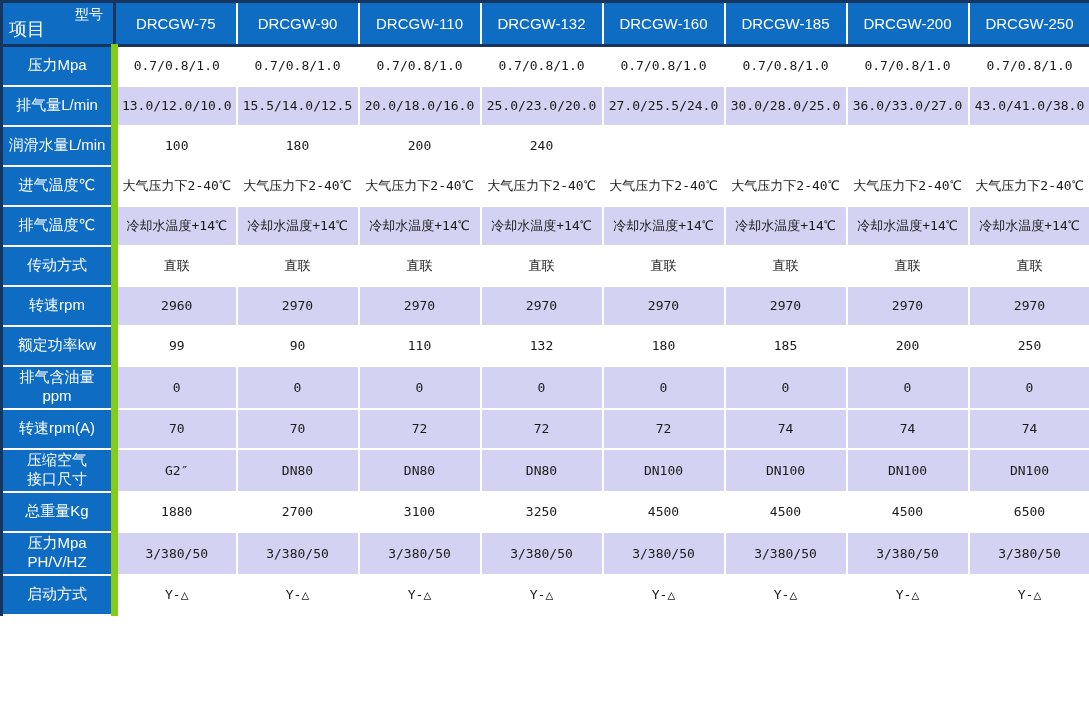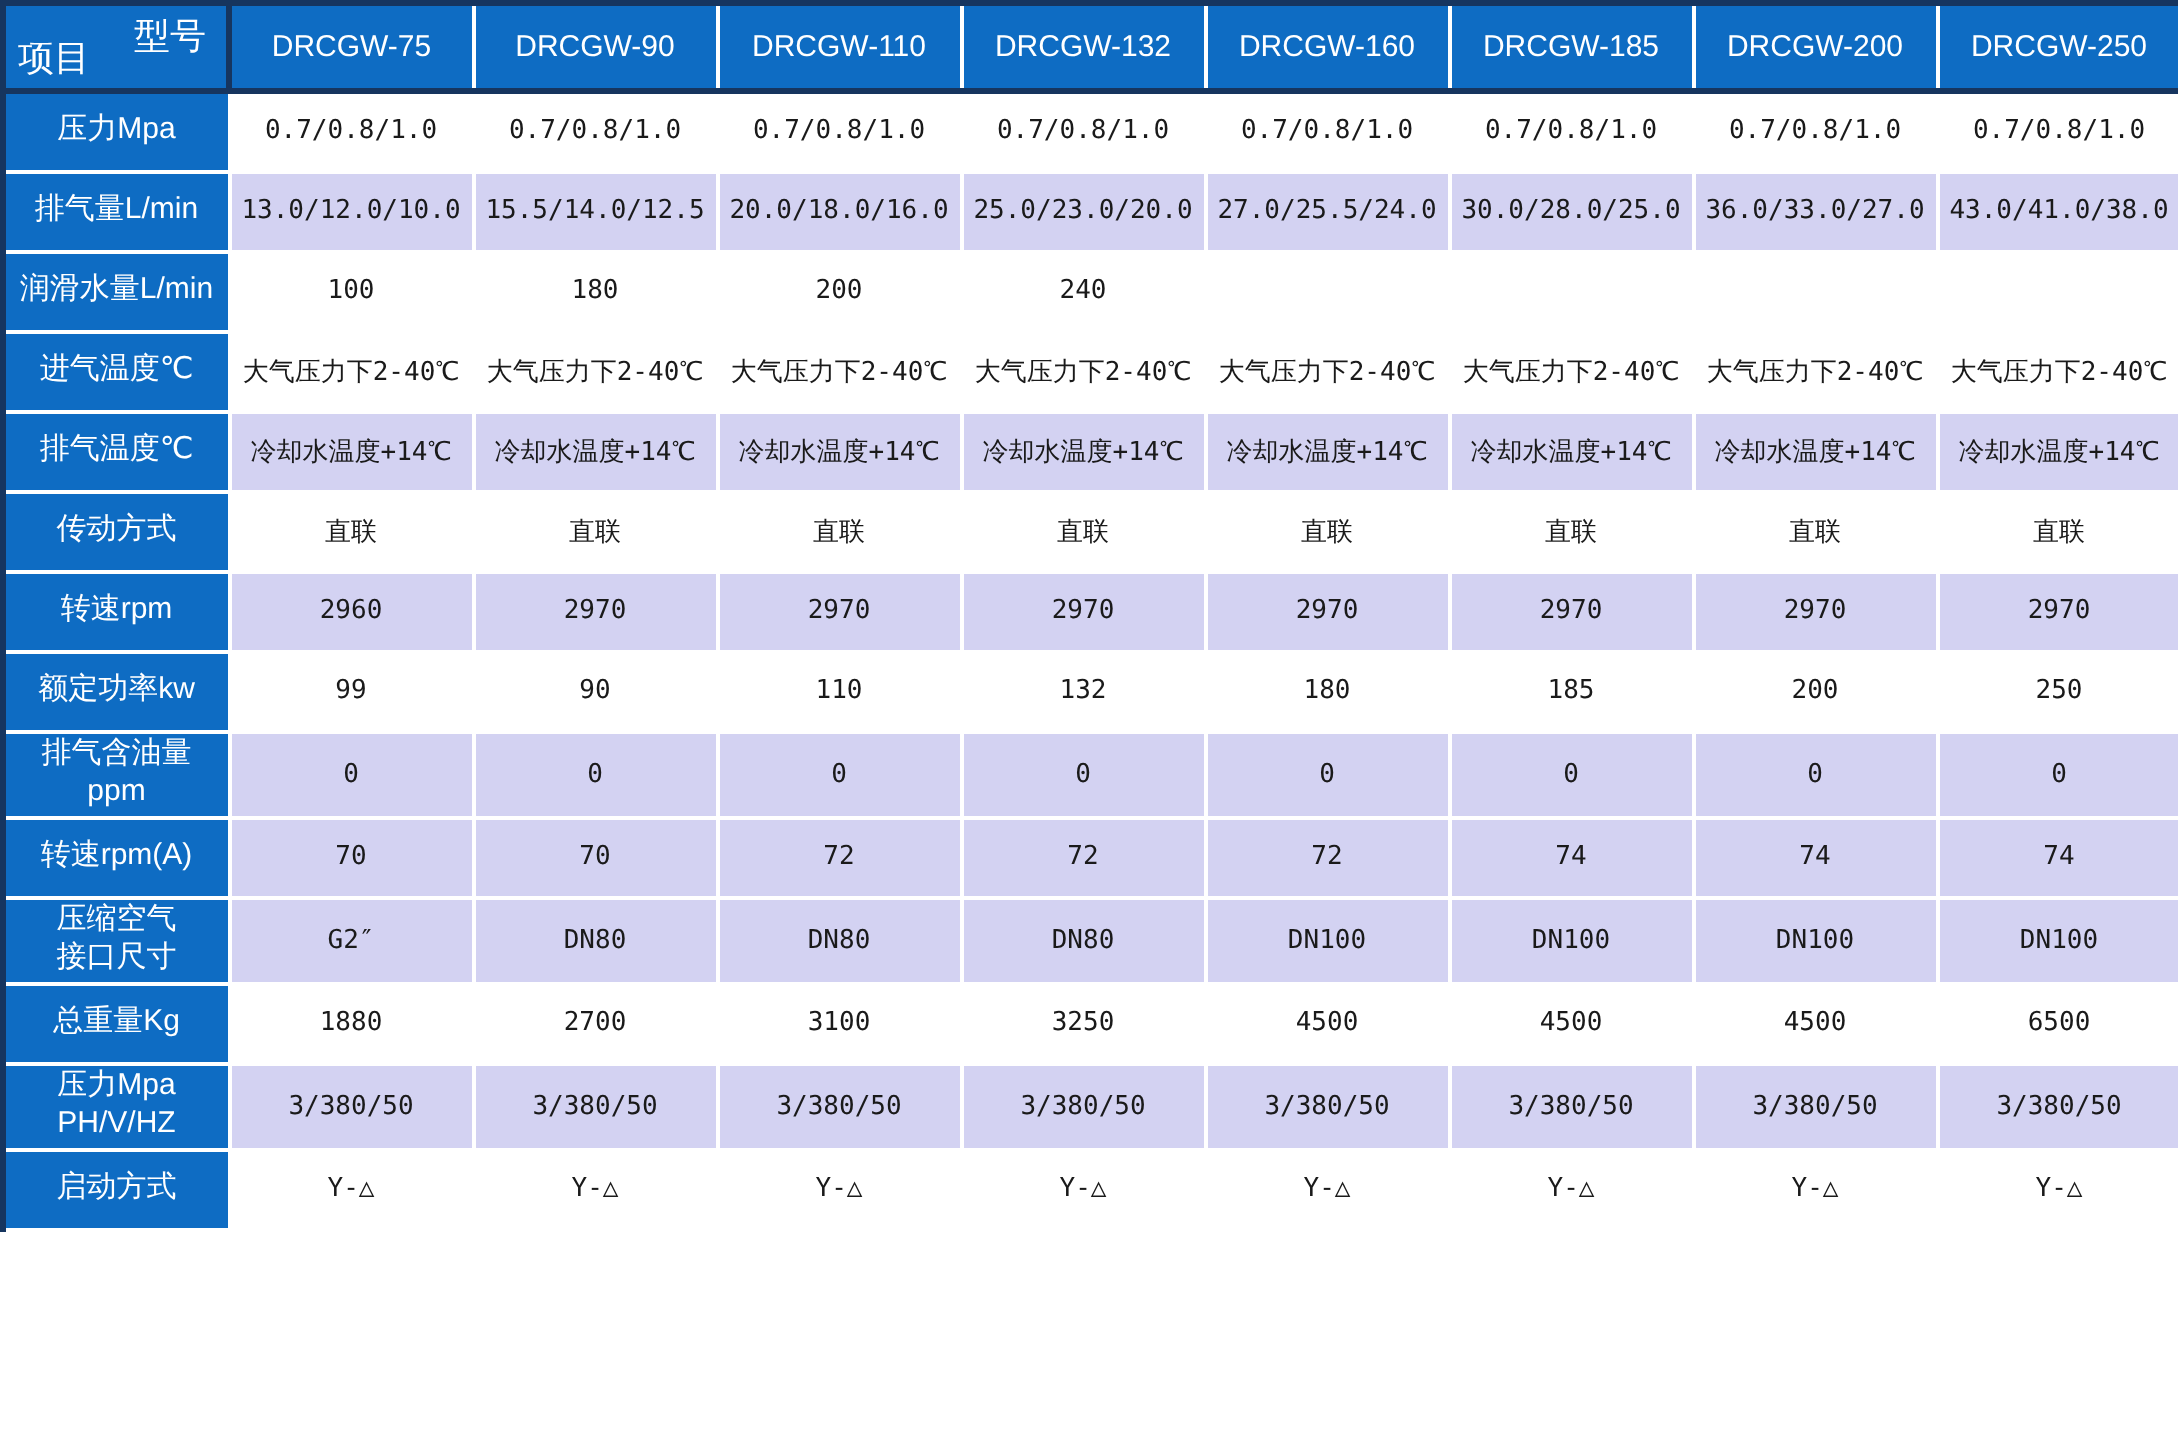--- a/index.html
+++ b/index.html
@@ -26,28 +26,28 @@
     position:relative;padding:0;
     border-left:3px solid #16355f;border-right:3px solid #16355f;
     background:
       linear-gradient(to bottom right,
         rgba(0,0,0,0) calc(50% - 1px),
         #ffffff calc(50% - 1px),
         #ffffff calc(50% + 1px),
         rgba(0,0,0,0) calc(50% + 1px)),
       #0e6cc3;
   }
-  .corner-top{position:absolute;top:3px;right:10px;font-size:18px;color:#fff;}
+  .corner-top{position:absolute;top:3px;right:10px;font-size:14px;color:#fff;}
   .corner-bottom{position:absolute;bottom:3px;left:6px;font-size:18px;color:#fff;margin-top:32px;}
 
   
   td.rowlabel{
     background:#0e6cc3;color:#ffffff;font-size:15px;text-align:center;
     vertical-align:middle;white-space:pre-line;line-height:1.25;
-    border-left:3px solid #16355f;border-right:1px solid #84cc16;
+    border-left:3px solid #16355f;border-right:7px solid #84cc16;
   }
 
   
   td.val{
     font-family:"DejaVu Sans Mono","Liberation Mono",monospace;
     font-size:13px;color:#1a1a1a;text-align:center;vertical-align:middle;
     white-space:nowrap;letter-spacing:0px;
   }
   tr.r-white td.val{background:#ffffff;}
   tr.r-lav   td.val{background:#d3d2f2;}

